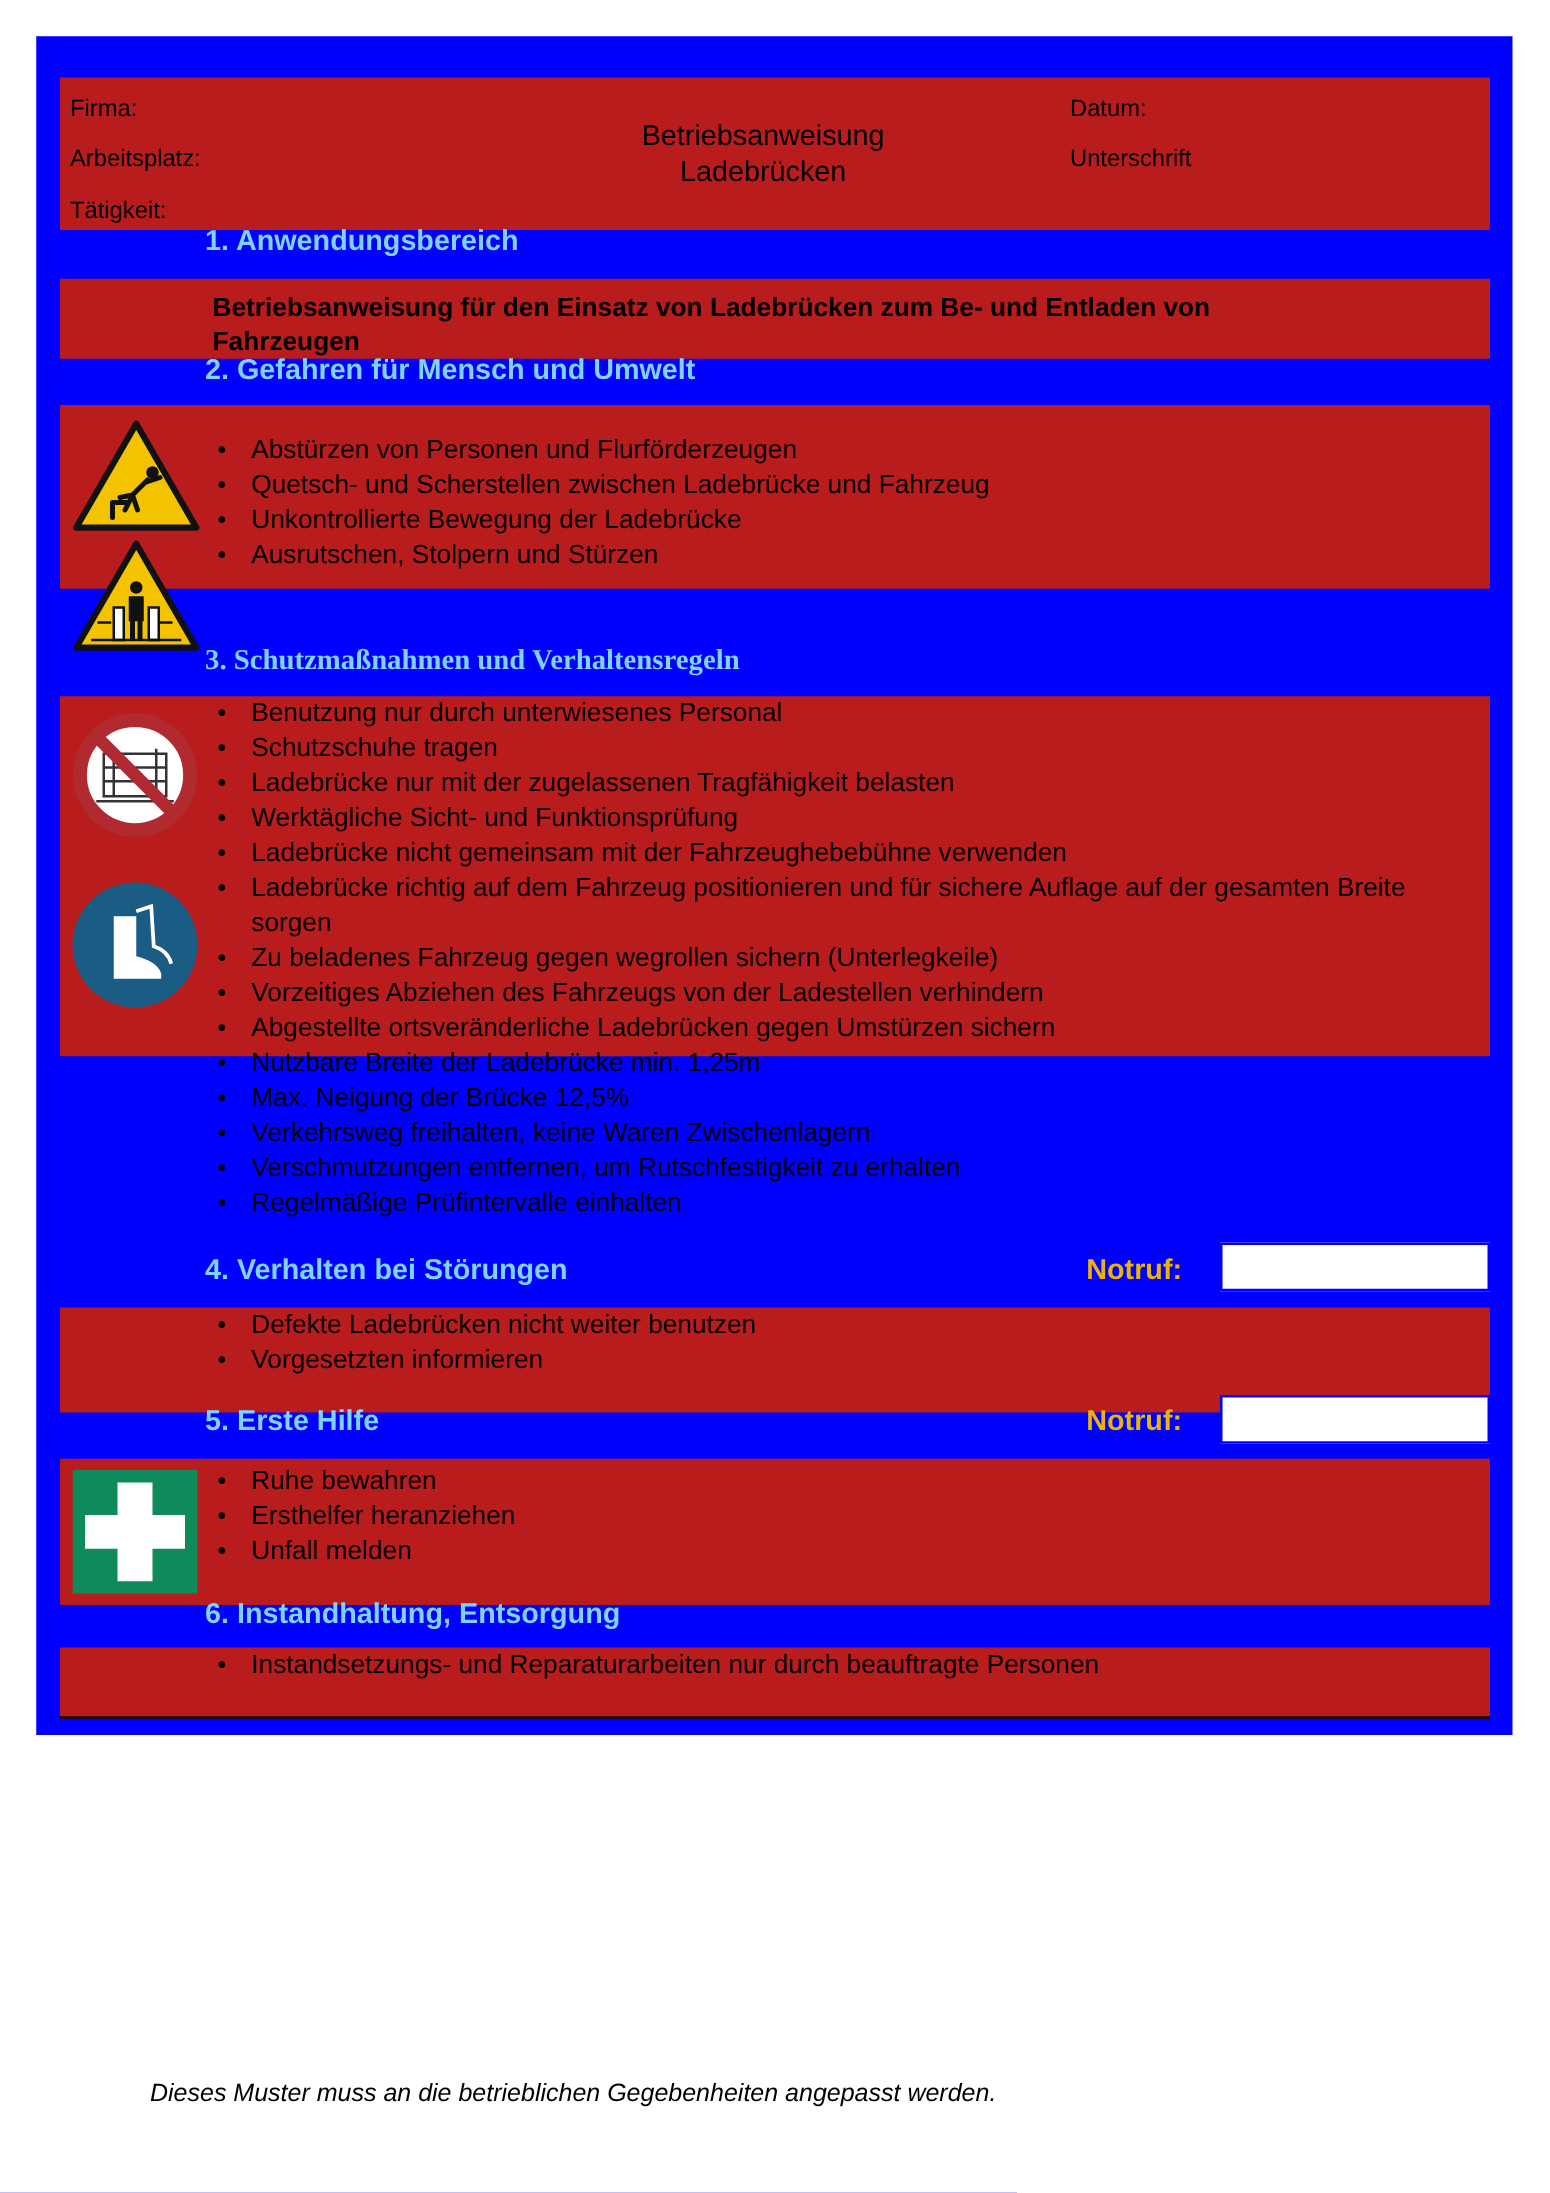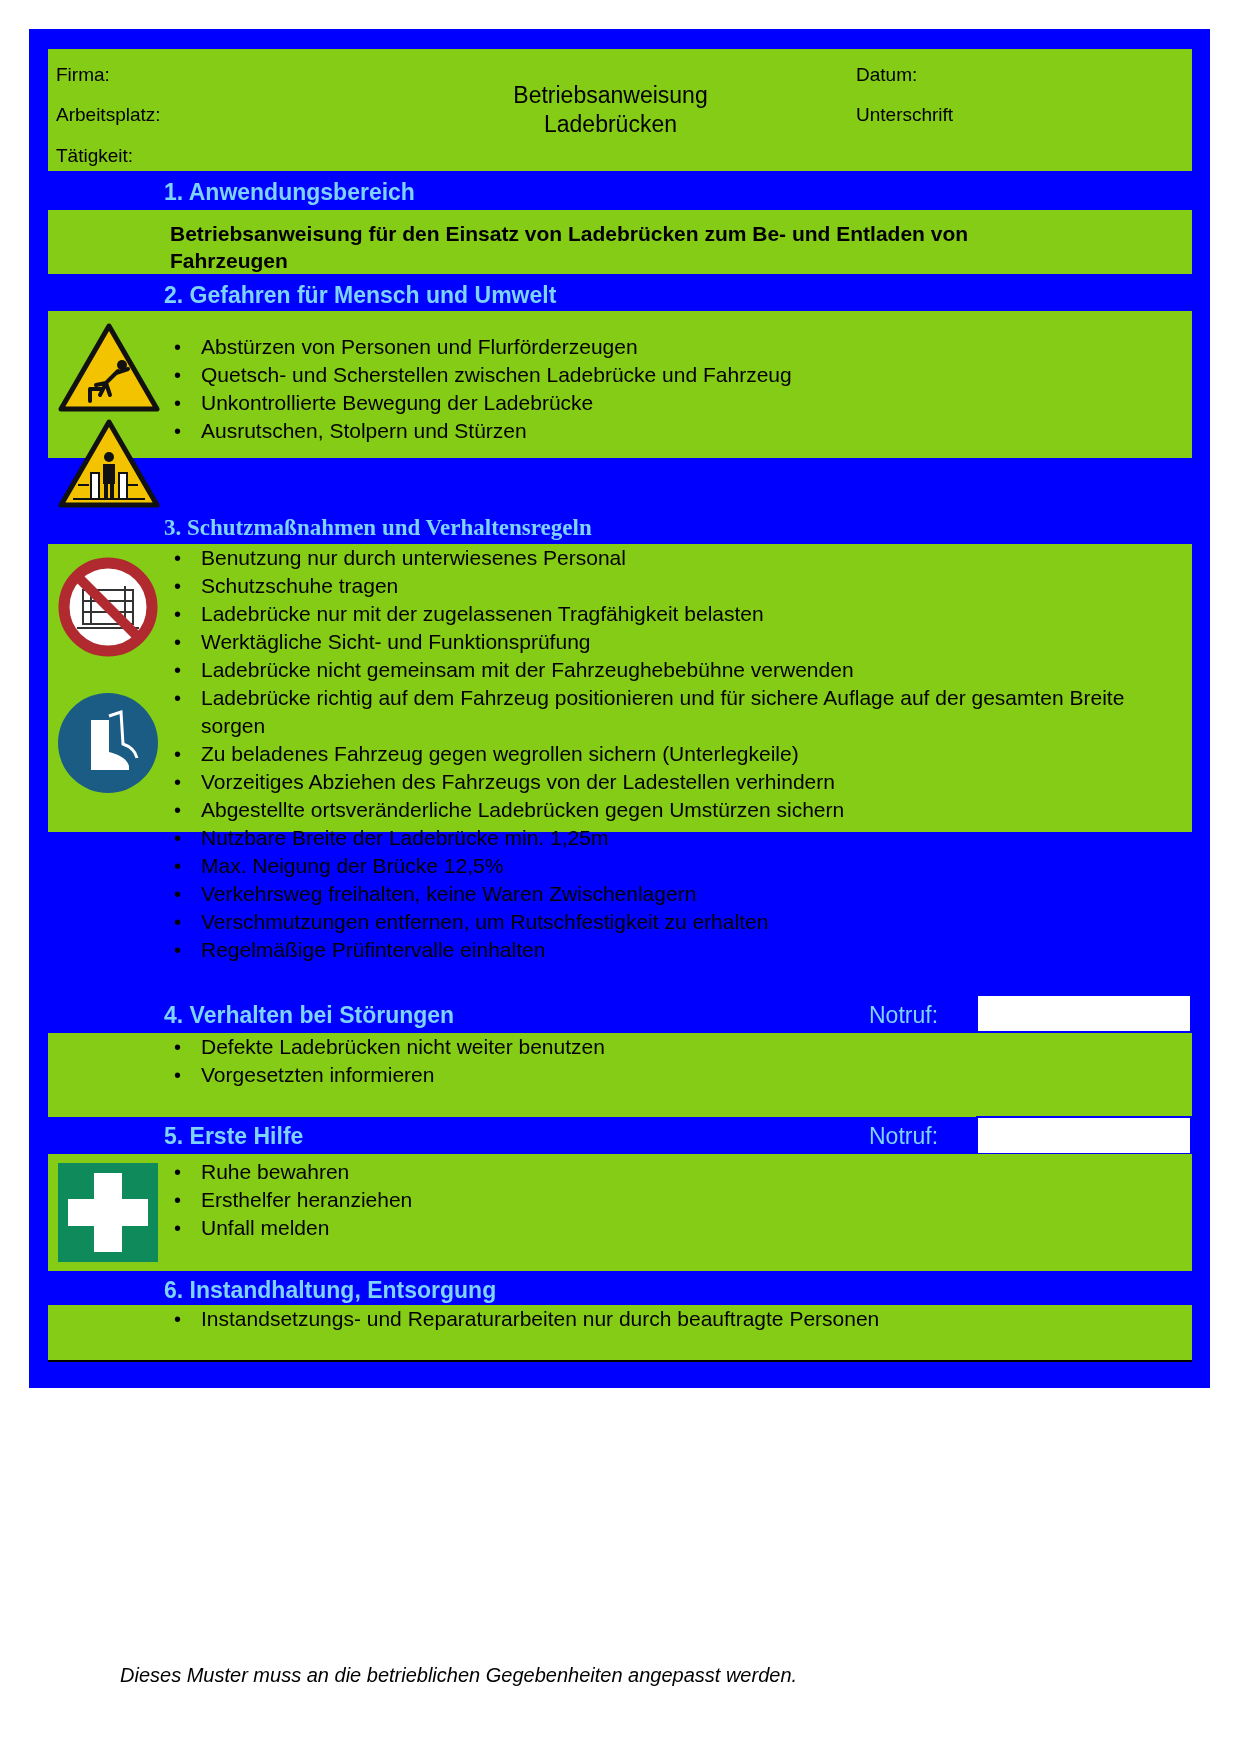--- a/index.html
+++ b/index.html
@@ -1,25 +1,25 @@
 <!DOCTYPE html>
 <html><head>
 <meta charset="utf-8">
 <style>
   html, body { margin: 0; padding: 0; background: #ffffff; }
   body { width: 1240px; height: 1754px; position: relative; font-family: "Liberation Sans", sans-serif; color: #000; }
   .frame { position: absolute; left: 29px; top: 29px; width: 1181px; height: 1359px; background: #0000ff; }
-  .panel { position: absolute; left: 19px; width: 1144px; background: #84cc16; }
+  .panel { position: absolute; left: 19px; width: 1144px; background: #b91c1c; margin-top: 13px; }
   .hdr { position: absolute; color: #7dd3fc; font-weight: bold; font-size: 23px; left: 135px; }
   .lbl { position: absolute; font-size: 19px; }
   ul.bul { list-style: none; margin: 0; padding: 0; position: absolute; left: 123px; right: 20px; font-size: 21px; line-height: 28px; }
   ul.bul li { position: relative; padding-left: 30px; }
   ul.bul li::before { content: "\2022"; position: absolute; left: 3px; top: 0; font-size: 20px; }
   .icon { position: absolute; }
-  .notruf-lbl { position: absolute; color: #7dd3fc; font-weight: normal; font-size: 23px; }
+  .notruf-lbl { position: absolute; color: #eab308; font-weight: bold; font-size: 23px; }
   .notruf-box { position: absolute; background: #fff; border: 2px solid #0000ff; box-sizing: border-box; }
   .footer-note { position: absolute; left: 120px; top: 1664px; font-size: 20px; font-weight: normal; font-style: italic; }
 </style>
 </head>
 <body>
 
 <div class="frame">
 
   <div class="panel" style="top:20px;height:122px;">
     <div class="lbl" style="left:8px;top:15px;">Firma:</div>

